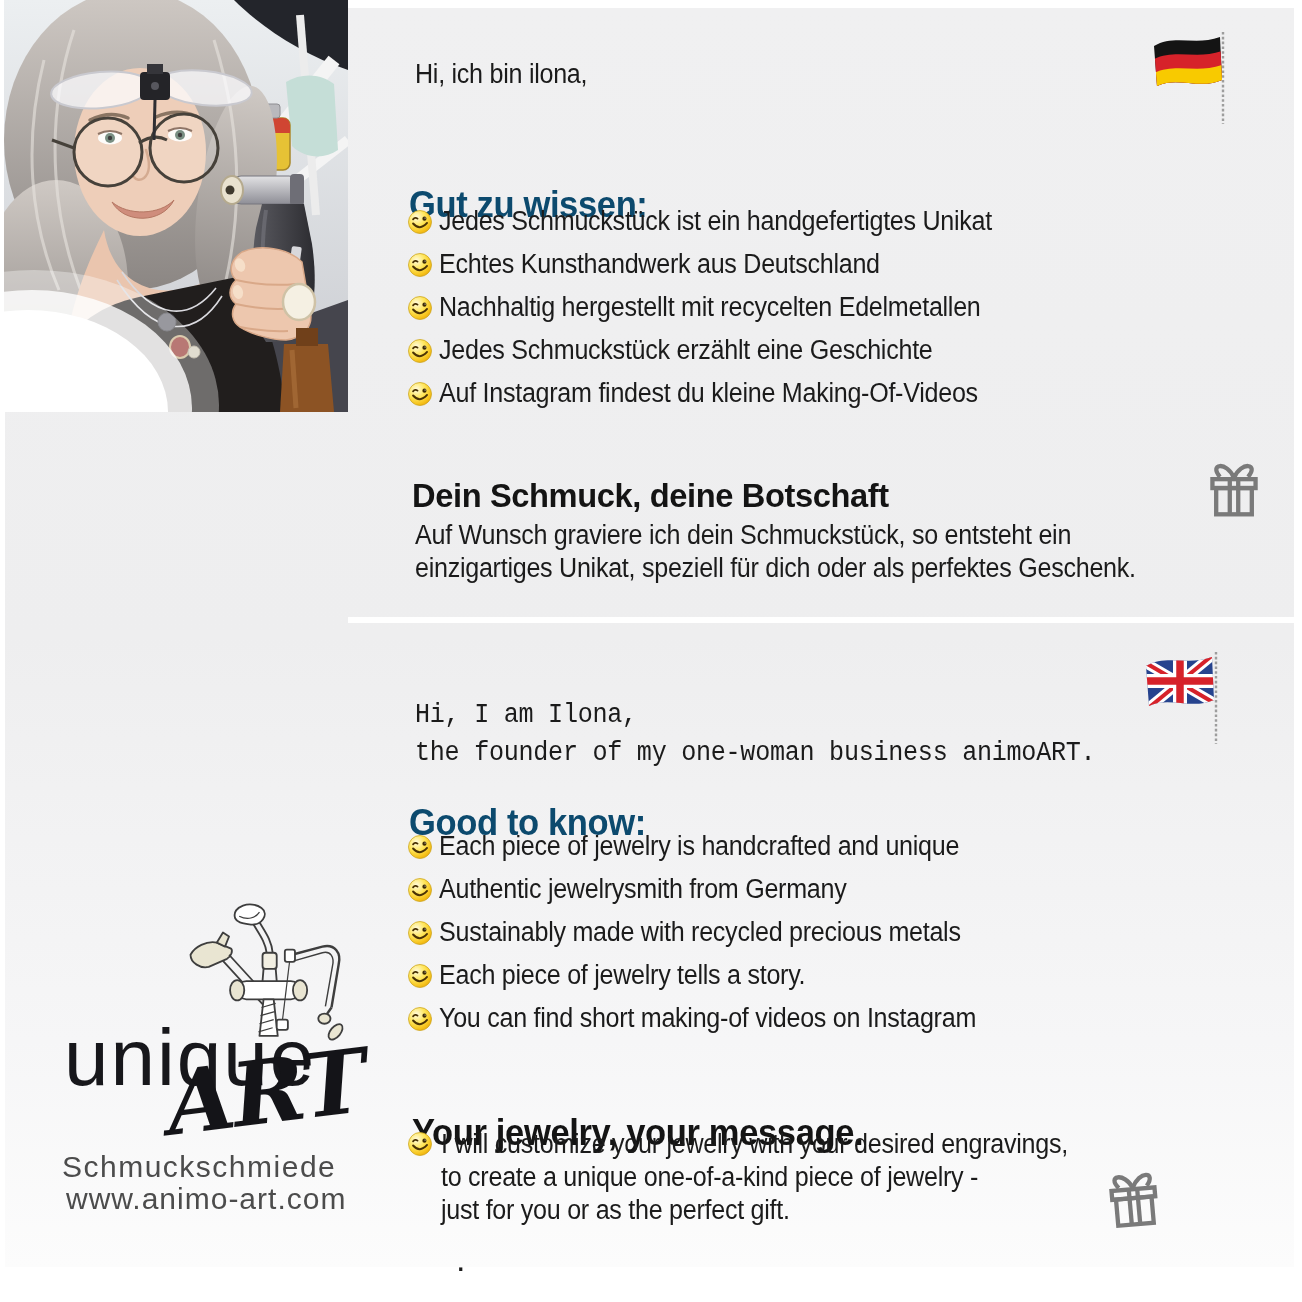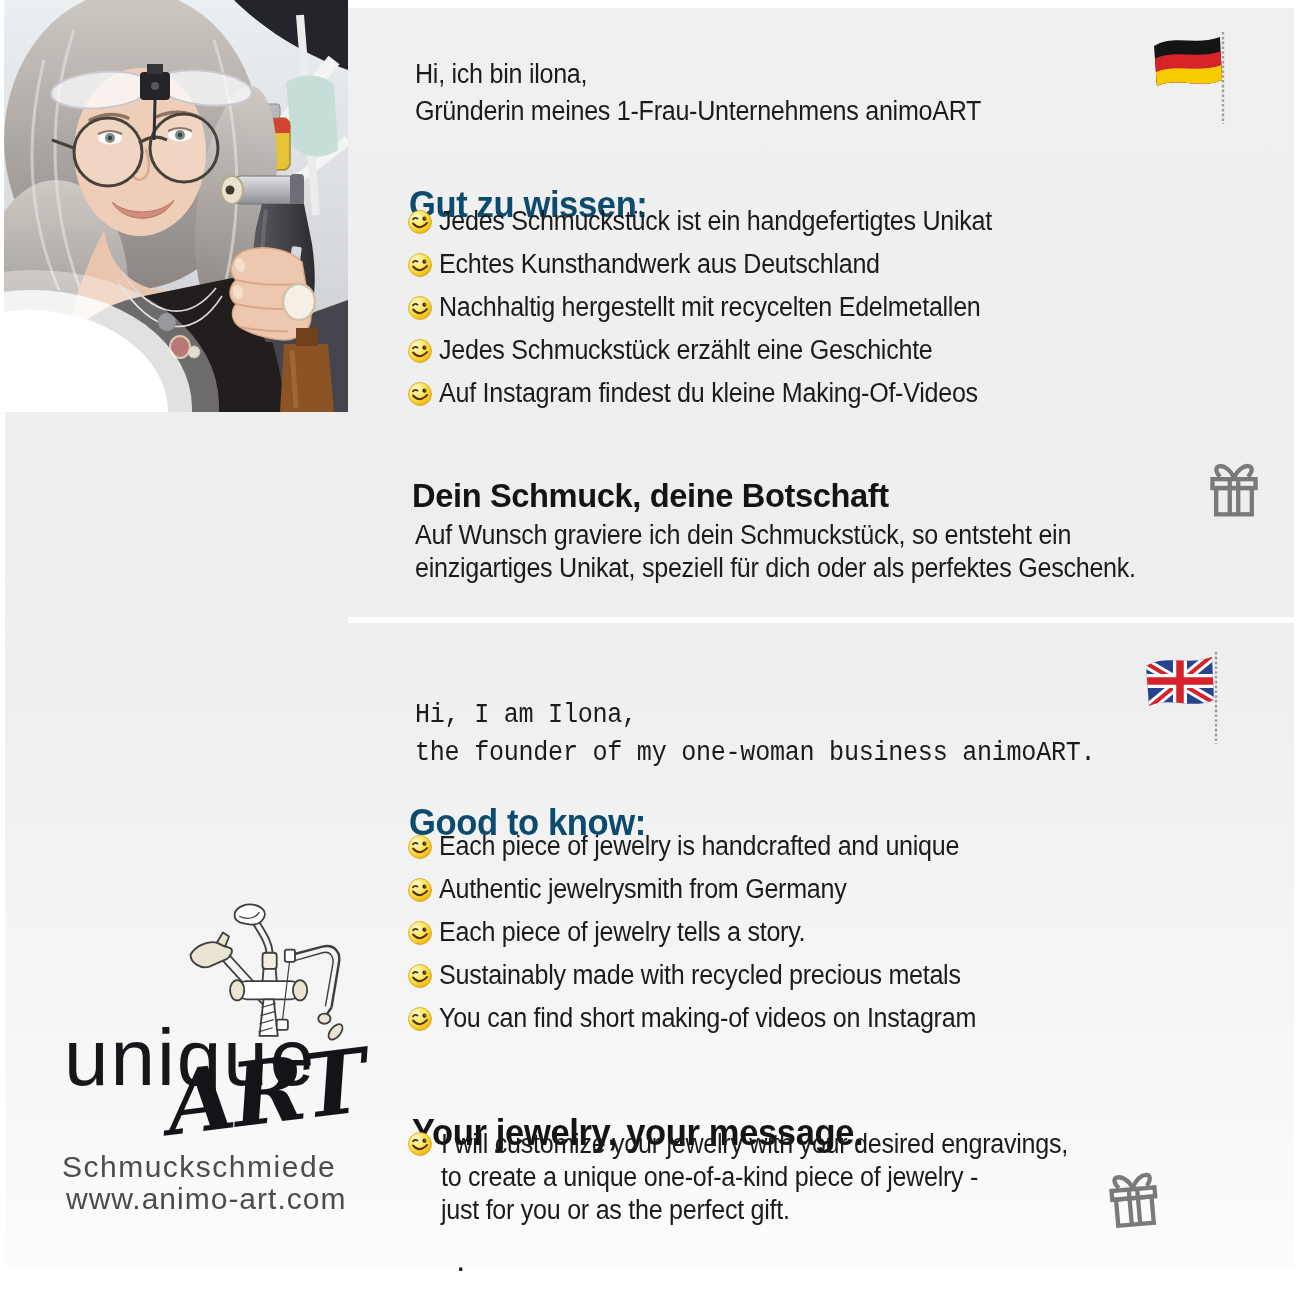--- a/index.html
+++ b/index.html
@@ -198,23 +198,20 @@
       <ellipse cx="28" cy="408" rx="160" ry="118" fill="#ffffff" opacity=".8"></ellipse>
       <ellipse cx="24" cy="412" rx="140" ry="102" fill="#ffffff"></ellipse>
     </svg>
   </div>
 
   <section>
     <div class="intro de-intro">
       <span>
           <span class="cond">Hi, ich bin ilona,</span>
         </span>
-      <span>
-          <span class="cond">Gründerin meines 1-Frau-Unternehmens animoART</span>
-        </span>
     </div>
 
     <div class="flag flag-de">
       <svg width="82" height="100" viewBox="0 0 82 100">
         <defs>
             <clipPath id="deClip">
               <path d="M4,18 C24,6 46,18 70,9 L72,52 C50,62 27,48 7,58 Z"></path>
             </clipPath>
           </defs>
         <line x1="73" y1="4" x2="73" y2="96" stroke="#9d9d9d" stroke-width="2.4" stroke-dasharray="2.6 2.2"></line>
@@ -329,27 +326,27 @@
       <li>
         <svg class="smiley">
             <use href="#smiley"></use>
           </svg>
         <span class="btxt"><span class="cond">Authentic jewelrysmith from Germany</span></span>
         </li>
       <li>
         <svg class="smiley">
             <use href="#smiley"></use>
           </svg>
+        <span class="btxt"><span class="cond">Sustainably made with recycled precious metals</span></span>
+        </li>
+      <li>
+        <svg class="smiley">
+            <use href="#smiley"></use>
+          </svg>
         <span class="btxt"><span class="cond">Each piece of jewelry tells a story.</span></span>
-        </li>
-      <li>
-        <svg class="smiley">
-            <use href="#smiley"></use>
-          </svg>
-        <span class="btxt"><span class="cond">Sustainably made with recycled precious metals</span></span>
         </li>
       <li>
         <svg class="smiley">
             <use href="#smiley"></use>
           </svg>
         <span class="btxt"><span class="cond">You can find short making-of videos on Instagram</span></span>
         </li>
     </ul>
 
     <h3 class="h3 en-h3"><span class="condh">Your jewelry, your message.</span></h3>

